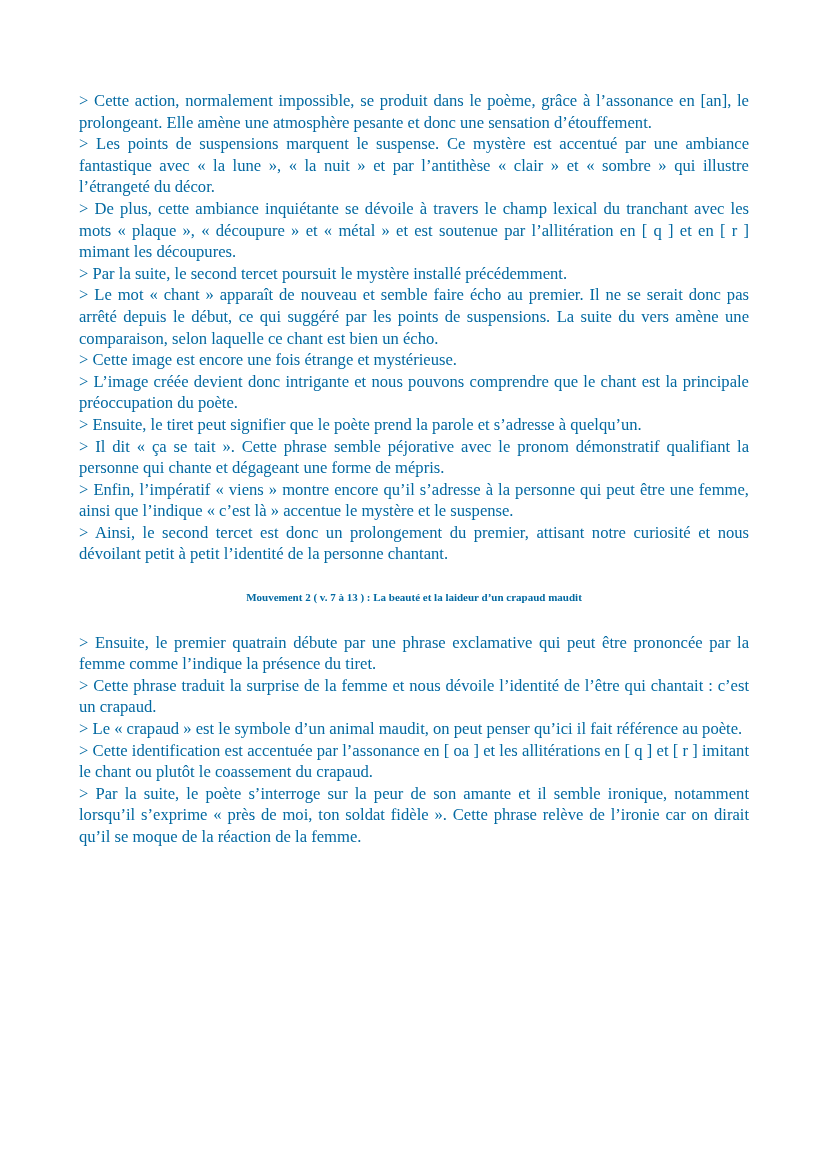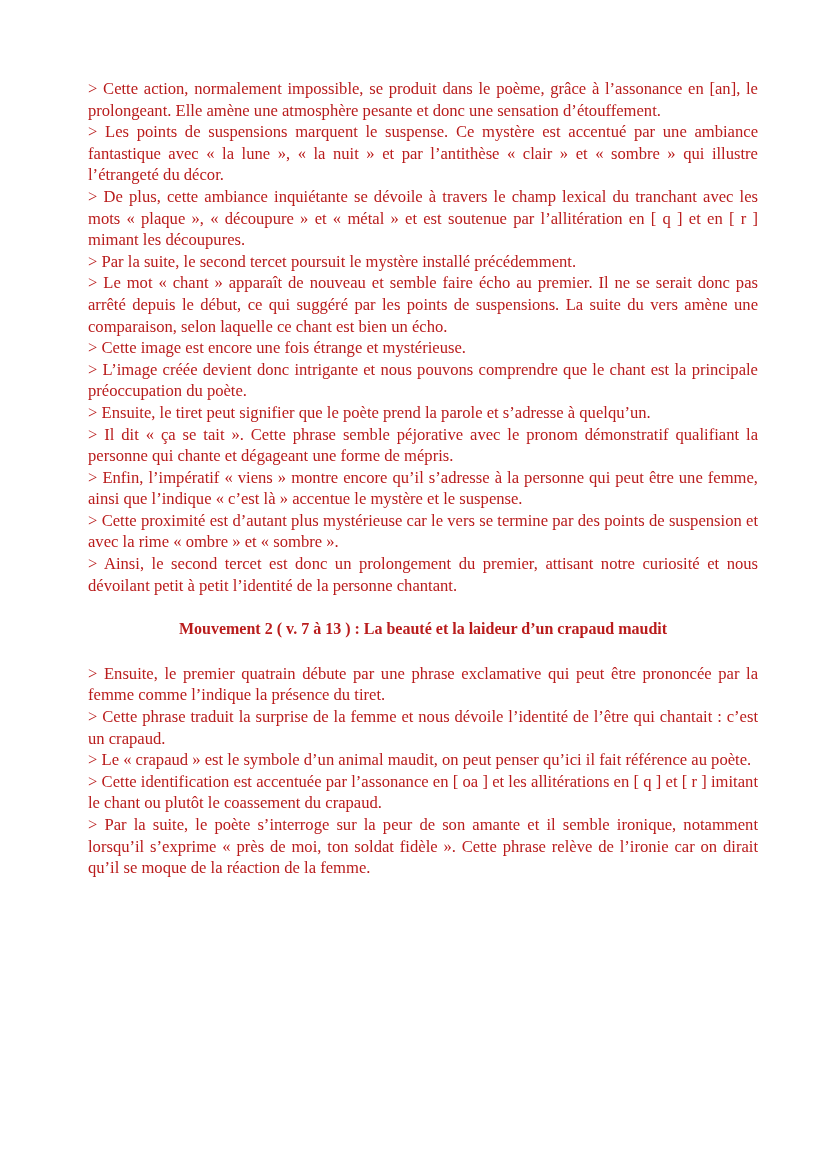--- a/index.html
+++ b/index.html
@@ -9,38 +9,37 @@
     }
     body {
       width: 828px;
       height: 1171px;
       position: relative;
       overflow: hidden;
     }
     .page {
       position: absolute;
       left: 79px;
-      top: 78px;
+      top: 90px;
       width: 670px;
       font-family: "Liberation Serif", serif;
       font-size: 16.6px;
       line-height: 21.6px;
-      color: #b91c1c;
+      color: #0369a1;
       text-align: justify;
-      margin-left: 9px;
     }
     .para {
       margin: 0;
       padding: 0;
     }
     .heading {
       font-weight: bold;
       text-align: center;
       margin: 22px 0 23px 0;
-      font-size: 16px;
+      font-size: 11px;
       line-height: 21.6px;
     }
     .section {
       margin: 0;
     }
   </style>
 </head>
 <body>
 
 <div class="page">
@@ -48,21 +47,20 @@
     <p class="para">&gt; Cette action, normalement impossible, se produit dans le poème, grâce à l’assonance en [an], le prolongeant. Elle amène une atmosphère pesante et donc une sensation d’étouffement.</p>
     <p class="para">&gt; Les points de suspensions marquent le suspense. Ce mystère est accentué par une ambiance fantastique avec « la lune », « la nuit » et par l’antithèse « clair » et « sombre » qui illustre l’étrangeté du décor.</p>
     <p class="para">&gt; De plus, cette ambiance inquiétante se dévoile à travers le champ lexical du tranchant avec les mots « plaque », « découpure » et « métal » et est soutenue par l’allitération en [ q ] et en [ r ] mimant les découpures.</p>
     <p class="para">&gt; Par la suite, le second tercet poursuit le mystère installé précédemment.</p>
     <p class="para">&gt; Le mot « chant » apparaît de nouveau et semble faire écho au premier. Il ne se serait donc pas arrêté depuis le début, ce qui suggéré par les points de suspensions. La suite du vers amène une comparaison, selon laquelle ce chant est bien un écho.</p>
     <p class="para">&gt; Cette image est encore une fois étrange et mystérieuse.</p>
     <p class="para">&gt; L’image créée devient donc intrigante et nous pouvons comprendre que le chant est la principale préoccupation du poète.</p>
     <p class="para">&gt; Ensuite, le tiret peut signifier que le poète prend la parole et s’adresse à quelqu’un.</p>
     <p class="para">&gt; Il dit « ça se tait ». Cette phrase semble péjorative avec le pronom démonstratif qualifiant la personne qui chante et dégageant une forme de mépris.</p>
     <p class="para">&gt; Enfin, l’impératif « viens » montre encore qu’il s’adresse à la personne qui peut être une femme, ainsi que l’indique « c’est là » accentue le mystère et le suspense.</p>
-    <p class="para">&gt; Cette proximité est d’autant plus mystérieuse car le vers se termine par des points de suspension et avec la rime « ombre » et « sombre ».</p>
     <p class="para">&gt; Ainsi, le second tercet est donc un prolongement du premier, attisant notre curiosité et nous dévoilant petit à petit l’identité de la personne chantant.</p>
   </div>
 
   <h2 class="heading">Mouvement 2 ( v. 7 à 13 ) : La beauté et la laideur d’un crapaud maudit</h2>
 
   <div class="section">
     <p class="para">&gt; Ensuite, le premier quatrain débute par une phrase exclamative qui peut être prononcée par la femme comme l’indique la présence du tiret.</p>
     <p class="para">&gt; Cette phrase traduit la surprise de la femme et nous dévoile l’identité de l’être qui chantait : c’est un crapaud.</p>
     <p class="para">&gt; Le « crapaud » est le symbole d’un animal maudit, on peut penser qu’ici il fait référence au poète.</p>
     <p class="para">&gt; Cette identification est accentuée par l’assonance en [ oa ] et les allitérations en [ q ] et [ r ] imitant le chant ou plutôt le coassement du crapaud.</p>

